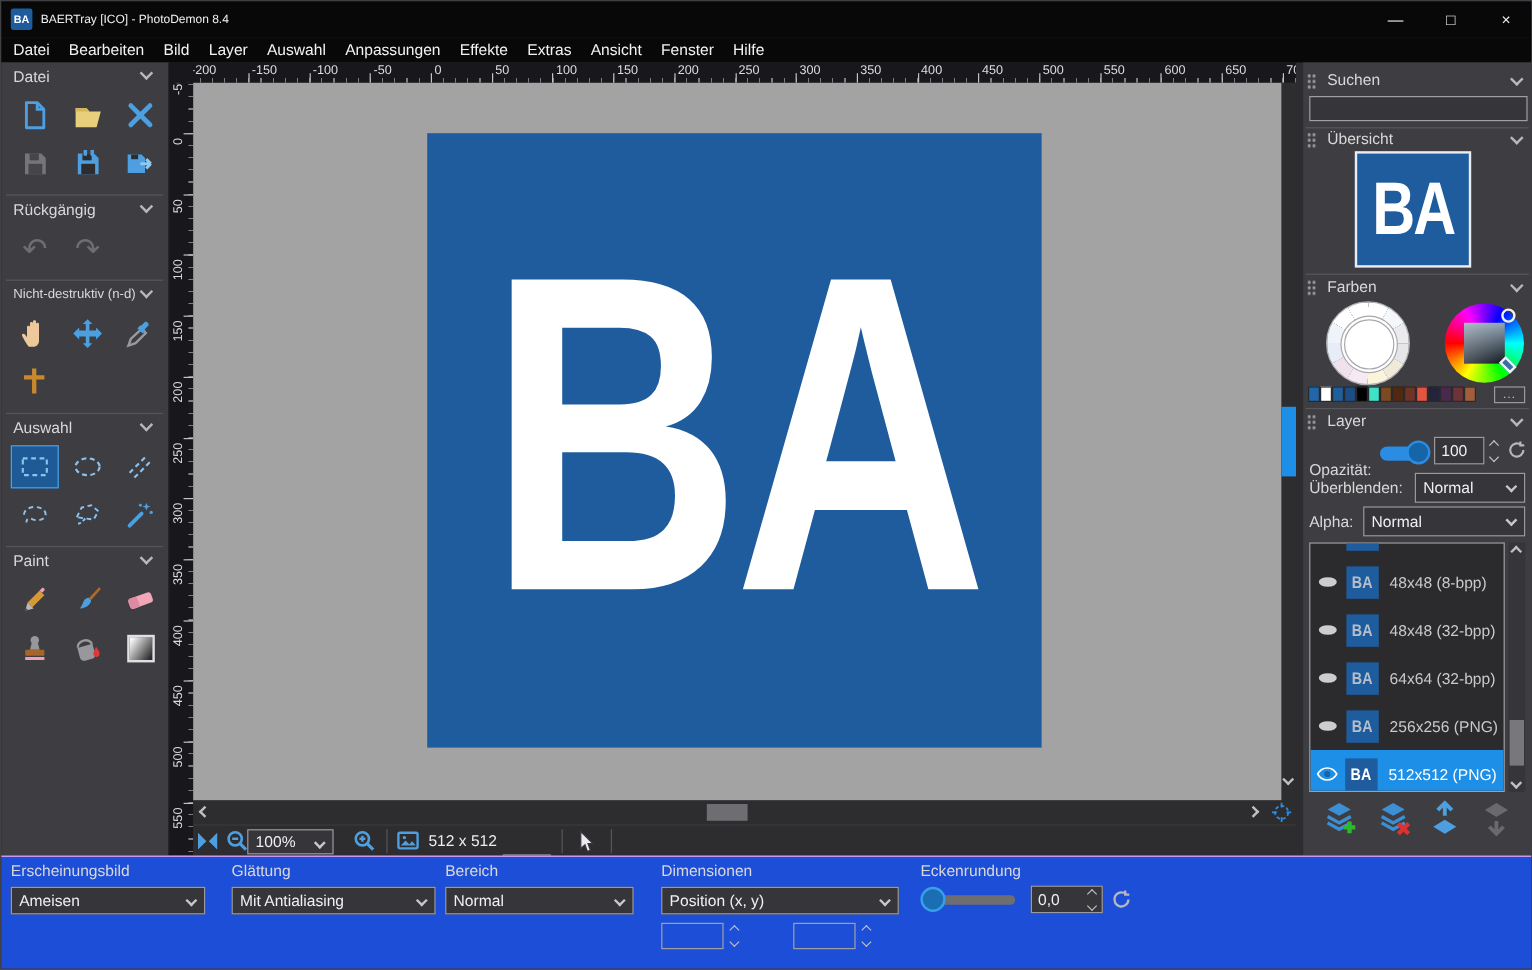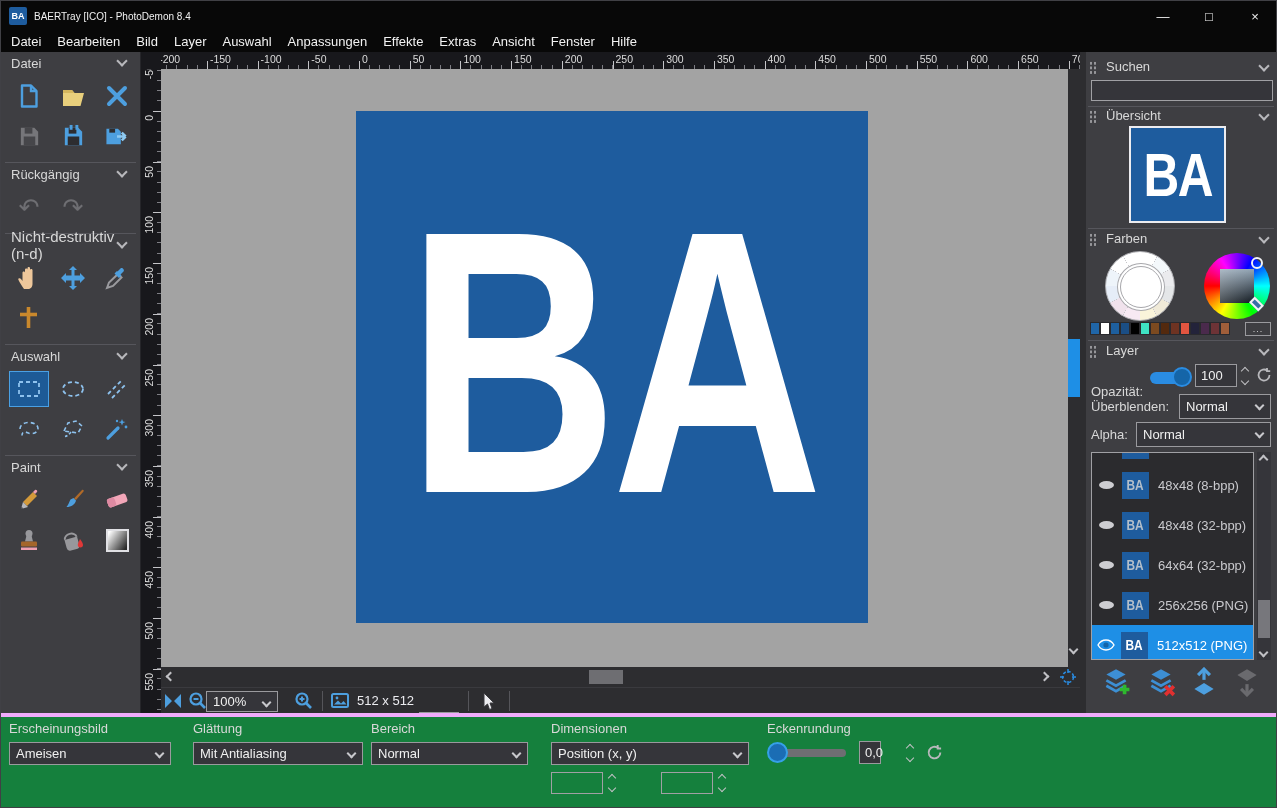--- a/index.html
+++ b/index.html
@@ -13,21 +13,21 @@
 #win-controls{margin-left:auto;display:flex;height:30px}
 .winbtn{width:46px;height:30px;display:flex;align-items:center;justify-content:center;color:#f0f0f0;font-size:13px}
 
 #menubar{left:0;top:30px;width:1277px;height:21px;background:#080808;display:flex;align-items:center;padding-left:2px}
 .menu-item{padding:0 8px;font-size:13px;color:#f2f2f2}
 
 #left-panel{left:0;top:51px;width:140px;height:661px;background:#3e3e42;border-right:1px solid #26262a}
 .lsec{margin:0 4px;border-top:1px solid #56565c}
 .lsec.first{border-top:none}
 .lsec-h{height:22px;display:flex;align-items:center;position:relative;padding-left:6px;font-size:13px;color:#d8d8d8}
-.lsec-h.small{font-size:15px}
+.lsec-h.small{font-size:11px}
 .chev{display:inline-block;width:8px;height:8px;border-right:2px solid #b8b8bc;border-bottom:2px solid #b8b8bc;transform:rotate(45deg)}
 .lsec-h .chev{position:absolute;right:10px;top:5px}
 .tools{display:grid;grid-template-columns:repeat(3,44px);justify-items:center;row-gap:4px;padding:4px 0 8px 2px}
 .tcell{width:40px;height:36px;display:flex;align-items:center;justify-content:center}
 .tcell.sel{background:#1d5a96;border:1px solid #4aa0e4}
 .uni-icon{font-family:"DejaVu Sans",sans-serif;font-size:25px;color:#6e6e72;line-height:1}
 .t-glyph{font-size:27px;font-weight:bold;color:#dcdcdc;line-height:1}
 .t-glyph2{font-family:"DejaVu Serif",serif;font-style:italic;font-size:29px;color:#ececf0;line-height:1}
 .grad-box{width:23px;height:23px;border:2px solid #e0e0e4;background:linear-gradient(125deg,#fafafa 8%,#2a2a2a 92%)}
 
@@ -102,21 +102,21 @@
 .lthumb{width:27px;height:27px;background:#1e5c9e;display:flex;align-items:center;justify-content:center;flex:none}
 .lthumb span{font-size:14px;font-weight:bold;color:#b4bfca;transform:scaleX(0.85)}
 .lrow.selected .lthumb span{color:#fff}
 .llabel{font-size:13px;color:#c9c9cd;margin-left:9px;white-space:nowrap}
 .lrow.selected .llabel{color:#fff}
 #list-scroll{position:absolute;left:171px;top:400px;width:14px;height:208px;background:#35353a}
 #list-thumb{position:absolute;left:1px;top:148px;width:12px;height:38px;background:#77777c}
 #list-scroll .schev{position:absolute;left:3px}
 .layerbtn{position:absolute;top:612px;width:36px;height:36px;display:flex;align-items:center;justify-content:center}
 
-#bottom-panel{left:0;top:712px;width:1277px;height:96px;background:#15803d;border-top:4px solid #f0abfc}
+#bottom-panel{left:0;top:712px;width:1277px;height:96px;background:#1d4ed8;border-top:1px solid #f0abfc}
 .bp-label{position:absolute;top:4px;font-size:13px;color:#d8d8d8}
 .bp-drop{position:absolute;top:25px;height:23px}
 .bp-input{position:absolute;background:transparent;border:1px solid #a0a0a4;height:22px}
 #corner-track{position:absolute;left:775px;top:32px;width:70px;height:8px;border-radius:4px;background:#6e6e72}
 #corner-knob{position:absolute;left:766px;top:25px;width:21px;height:21px;border-radius:50%;background:#1b6db4;border:2.5px solid #35a0e8}
 .reset-svg{position:absolute}
 </style>
 </head>
 <body>
 
@@ -671,21 +671,21 @@
     </div>
   <div class="bp-input" style="left:660px;top:55px;width:52px"></div>
   <div class="spin" style="left:718px;top:58px">
       <span class="schev up"></span>
       <span class="schev down"></span>
     </div>
 
   <span class="bp-label" style="left:766px">Eckenrundung</span>
   <div id="corner-track"></div>
   <div id="corner-knob"></div>
-  <div class="valbox" style="left:858px;top:24px;width:22px;height:23px">
+  <div class="valbox" style="left:858px;top:24px;width:60px;height:23px">
       <span>0,0</span>
     </div>
   <div class="spin" style="left:906px;top:28px">
       <span class="schev up"></span>
       <span class="schev down"></span>
     </div>
   <svg class="reset-svg" style="left:925px;top:27px" width="17" height="17" viewBox="0 0 16 16">
       <path d="M13.5 8a5.5 5.5 0 1 1-2-4.2" fill="none" stroke="#b8b8bc" stroke-width="1.8"></path>
       <path d="M11 1v3.2h3.2" fill="none" stroke="#b8b8bc" stroke-width="1.8"></path>
     </svg>

